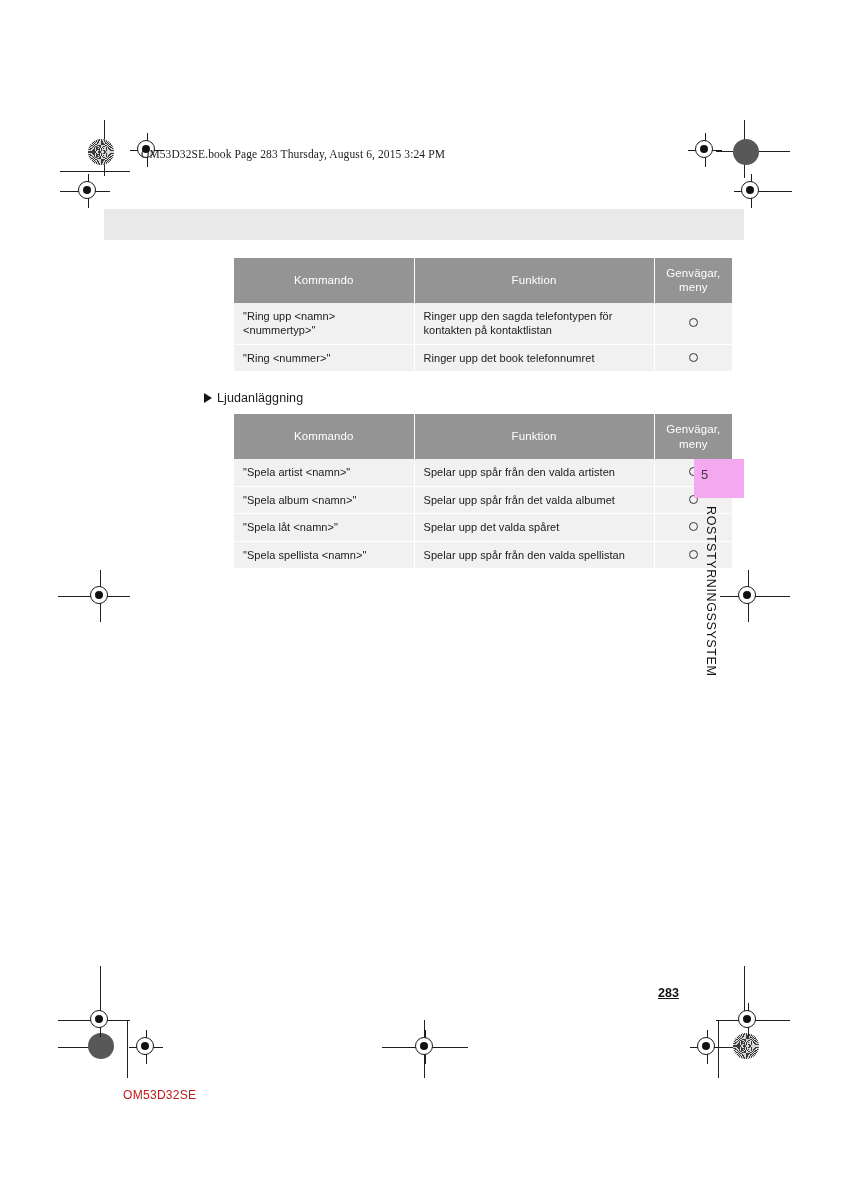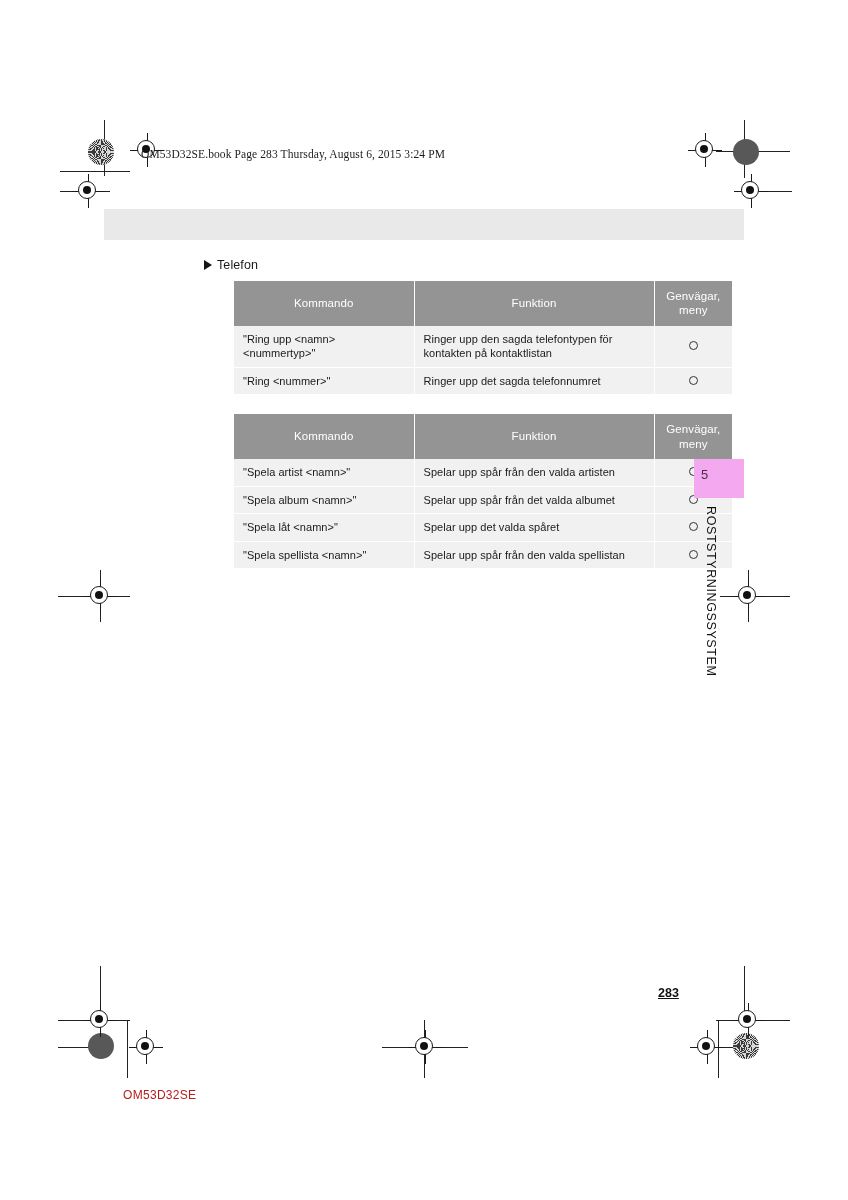--- a/index.html
+++ b/index.html
@@ -340,24 +340,20 @@
       <div class="ring"></div>
       <div class="dot"></div>
   </div>
 
   <div class="book-header">OM53D32SE.book  Page 283  Thursday, August 6, 2015  3:24 PM</div>
 
   <div class="chapter-bar-light"></div>
 
   <div class="content">
 
-    <div class="section-head">
-      <span class="tri"></span>
-      <span>Telefon</span>
-    </div>
 
     <table class="cmd-table">
       <colgroup>
           <col class="c-cmd">
           <col class="c-fun">
           <col class="c-mark">
         </colgroup>
       <thead>
         <tr>
           <th>Kommando</th>
@@ -369,26 +365,30 @@
         </tr>
       </thead>
       <tbody>
         <tr>
           <td>"Ring upp &lt;namn&gt;&lt;nummertyp&gt;"</td>
           <td>Ringer upp den sagda telefontypen för kontakten på kontaktlistan</td>
           <td class="mark-cell"><span class="circ"></span></td>
         </tr>
         <tr>
           <td>"Ring &lt;nummer&gt;"</td>
-          <td>Ringer upp det sagda telefonnumret</td>
+          <td>Ringer upp det book telefonnumret</td>
           <td class="mark-cell"><span class="circ"></span></td>
         </tr>
       </tbody>
     </table>
 
+    <div class="section-head">
+      <span class="tri"></span>
+      <span>Ljudanläggning</span>
+    </div>
 
     <table class="cmd-table">
       <colgroup>
           <col class="c-cmd">
           <col class="c-fun">
           <col class="c-mark">
         </colgroup>
       <thead>
         <tr>
           <th>Kommando</th>

